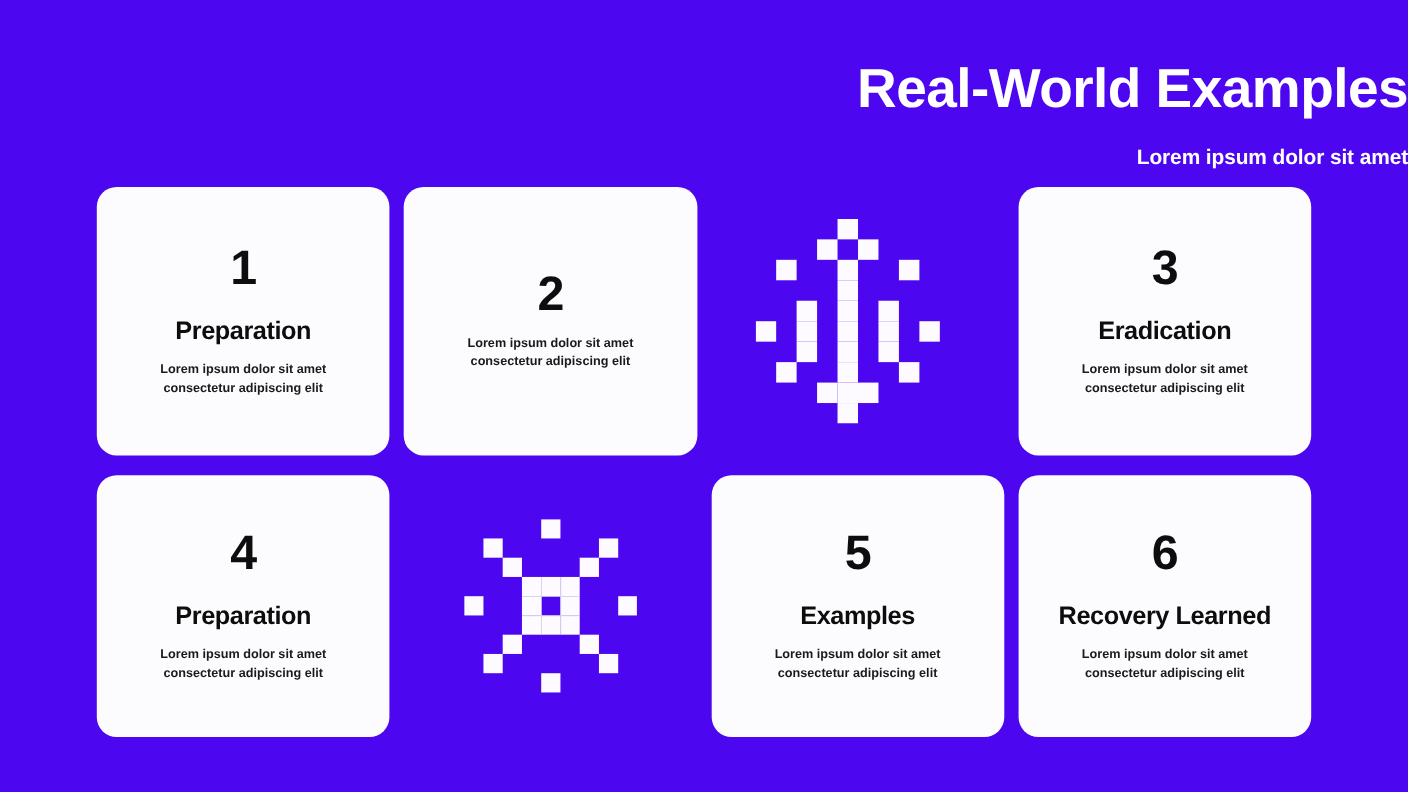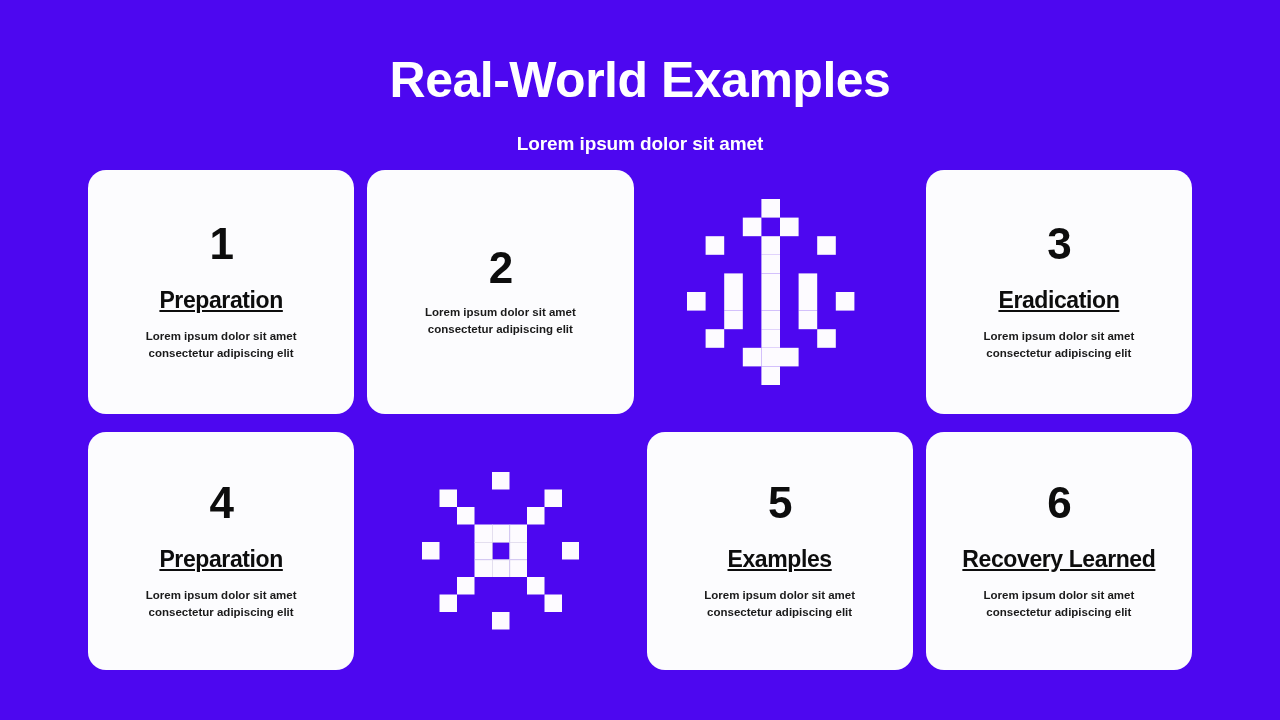--- a/index.html
+++ b/index.html
@@ -21,21 +21,21 @@
     width:1280px;
     height:720px;
     background:#4d07f0;
   }
 
   
   .header {
     position:absolute;
     left:0; top:52px;
     width:1280px;
-    text-align:center;
+    text-align:right;
   }
 
   .slide-title {
     font-size:50px;
     font-weight:700;
     color:#ffffff;
     letter-spacing:-0.5px;
     line-height:1.15;
   }
 
@@ -80,21 +80,20 @@
     letter-spacing:-1px;
   }
 
   .card-title {
     margin-top:20px;
     font-size:23px;
     font-weight:700;
     color:#0d0d0d;
     line-height:1.22;
     letter-spacing:-0.4px;
-    text-decoration:underline;
   }
 
   .card-desc {
     margin-top:14px;
     font-size:11.5px;
     font-weight:700;
     color:#1a1a1a;
     line-height:1.48;
     max-width:205px;
   }

